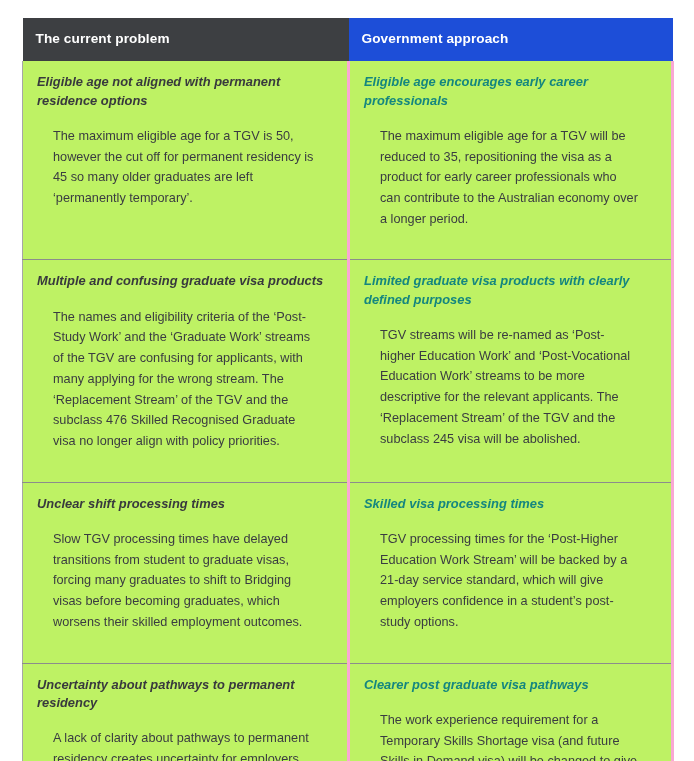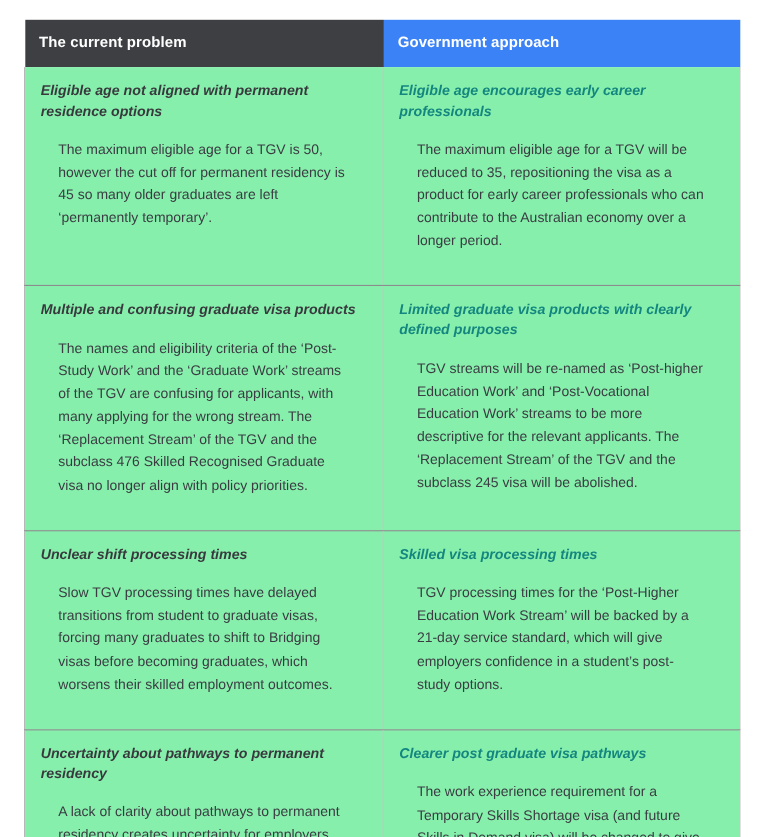--- a/index.html
+++ b/index.html
@@ -37,28 +37,28 @@
     padding: 13px 13px 14px 13px;
     text-align: left;
     vertical-align: middle;
     font-size: 13.6px;
     font-weight: bold;
     color: #ffffff;
     letter-spacing: 0.1px;
     line-height: 1.2;
   }
   th.head-problem  { background: #3d3f42; }
-  th.head-approach { background: #3b82f6; }
+  th.head-approach { background: #1d4ed8; }
 
   tbody td {
     vertical-align: top;
     padding: 12px 16px 14px 14px;
-    border-right: 1px solid #f9a8d4;
+    border-right: 3px solid #f9a8d4;
     border-bottom: 1px solid #8c8c8c;
-    background: #86efac;
+    background: #bef264;
   }
   tbody td.cell-left {
     border-left: 1px solid #a6a6a6;
   }
   tbody tr:last-child td {
     border-bottom: 1px solid #8c8c8c;
   }
 
   .cell-title {
     margin: 0 0 9px 0;

